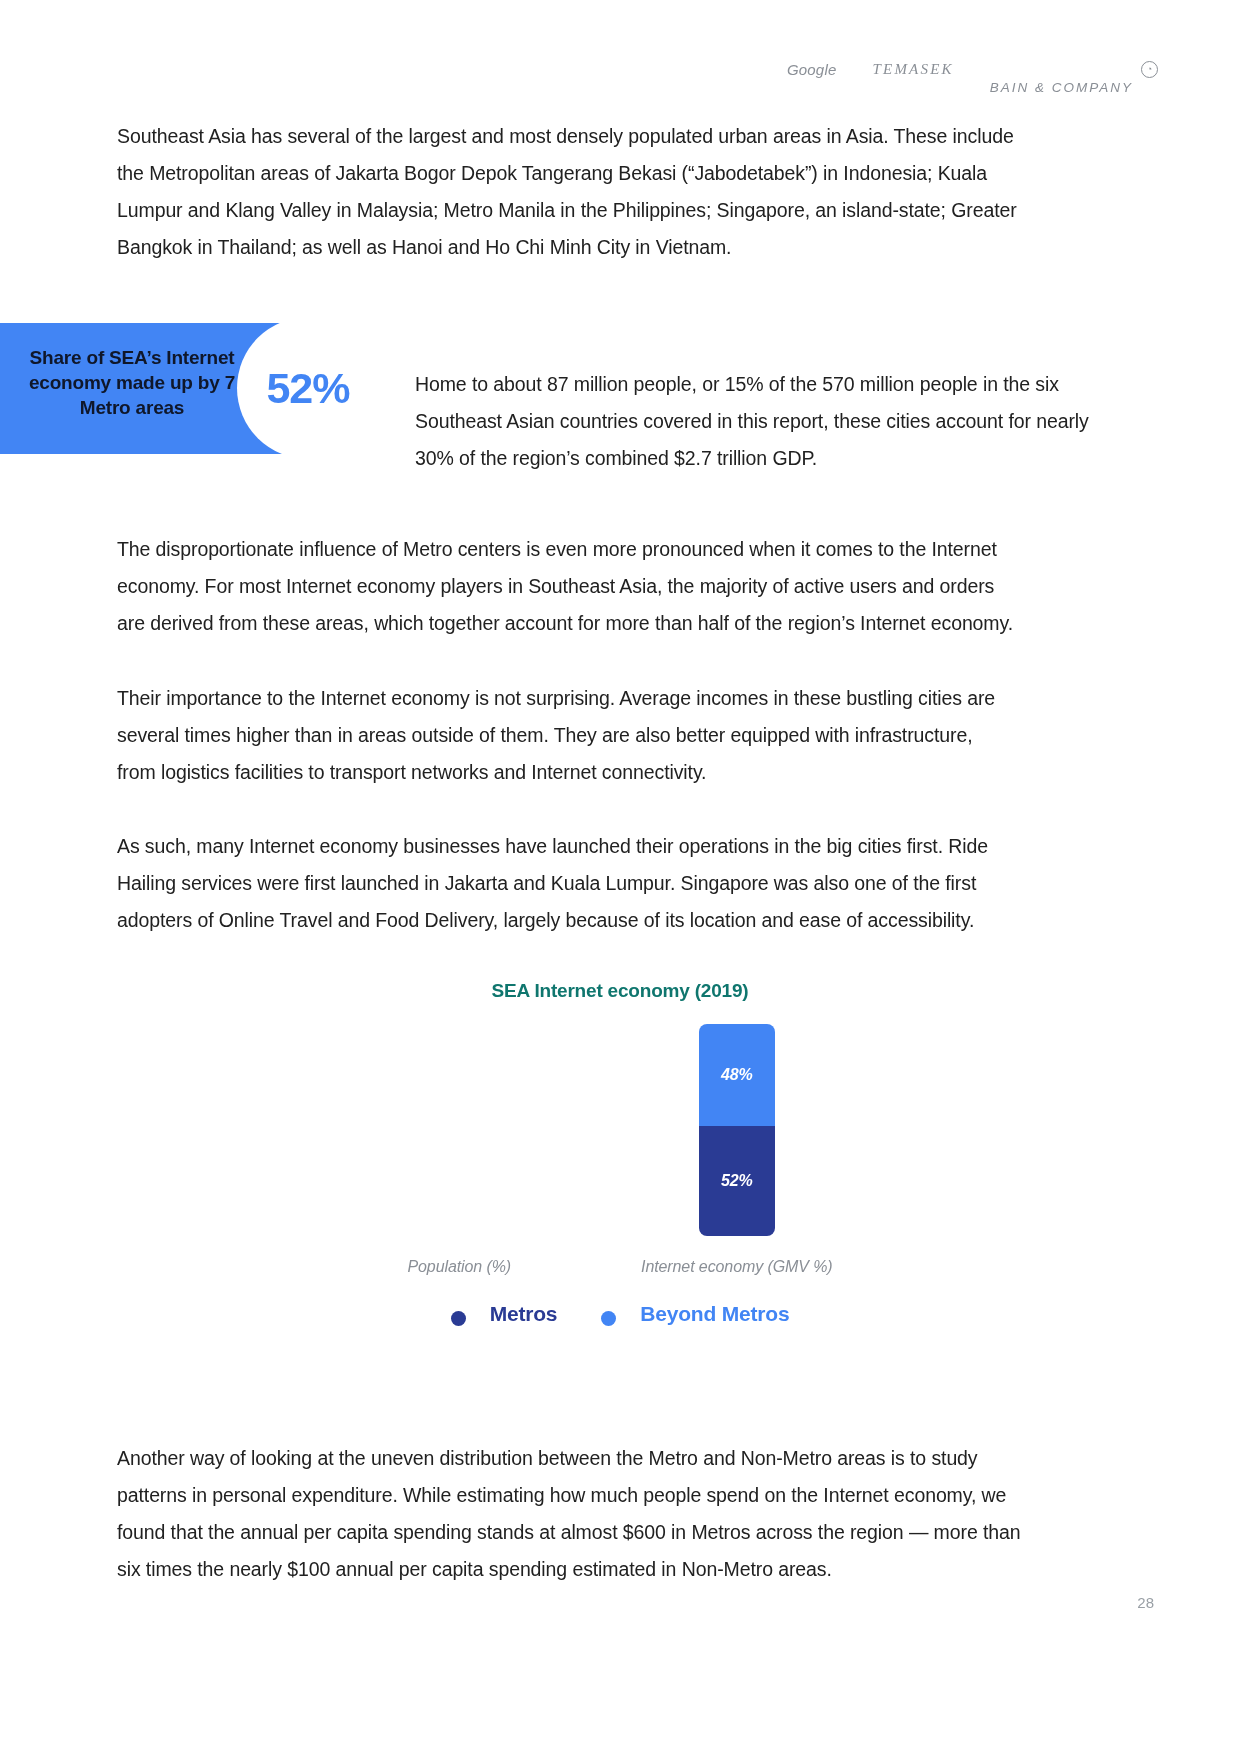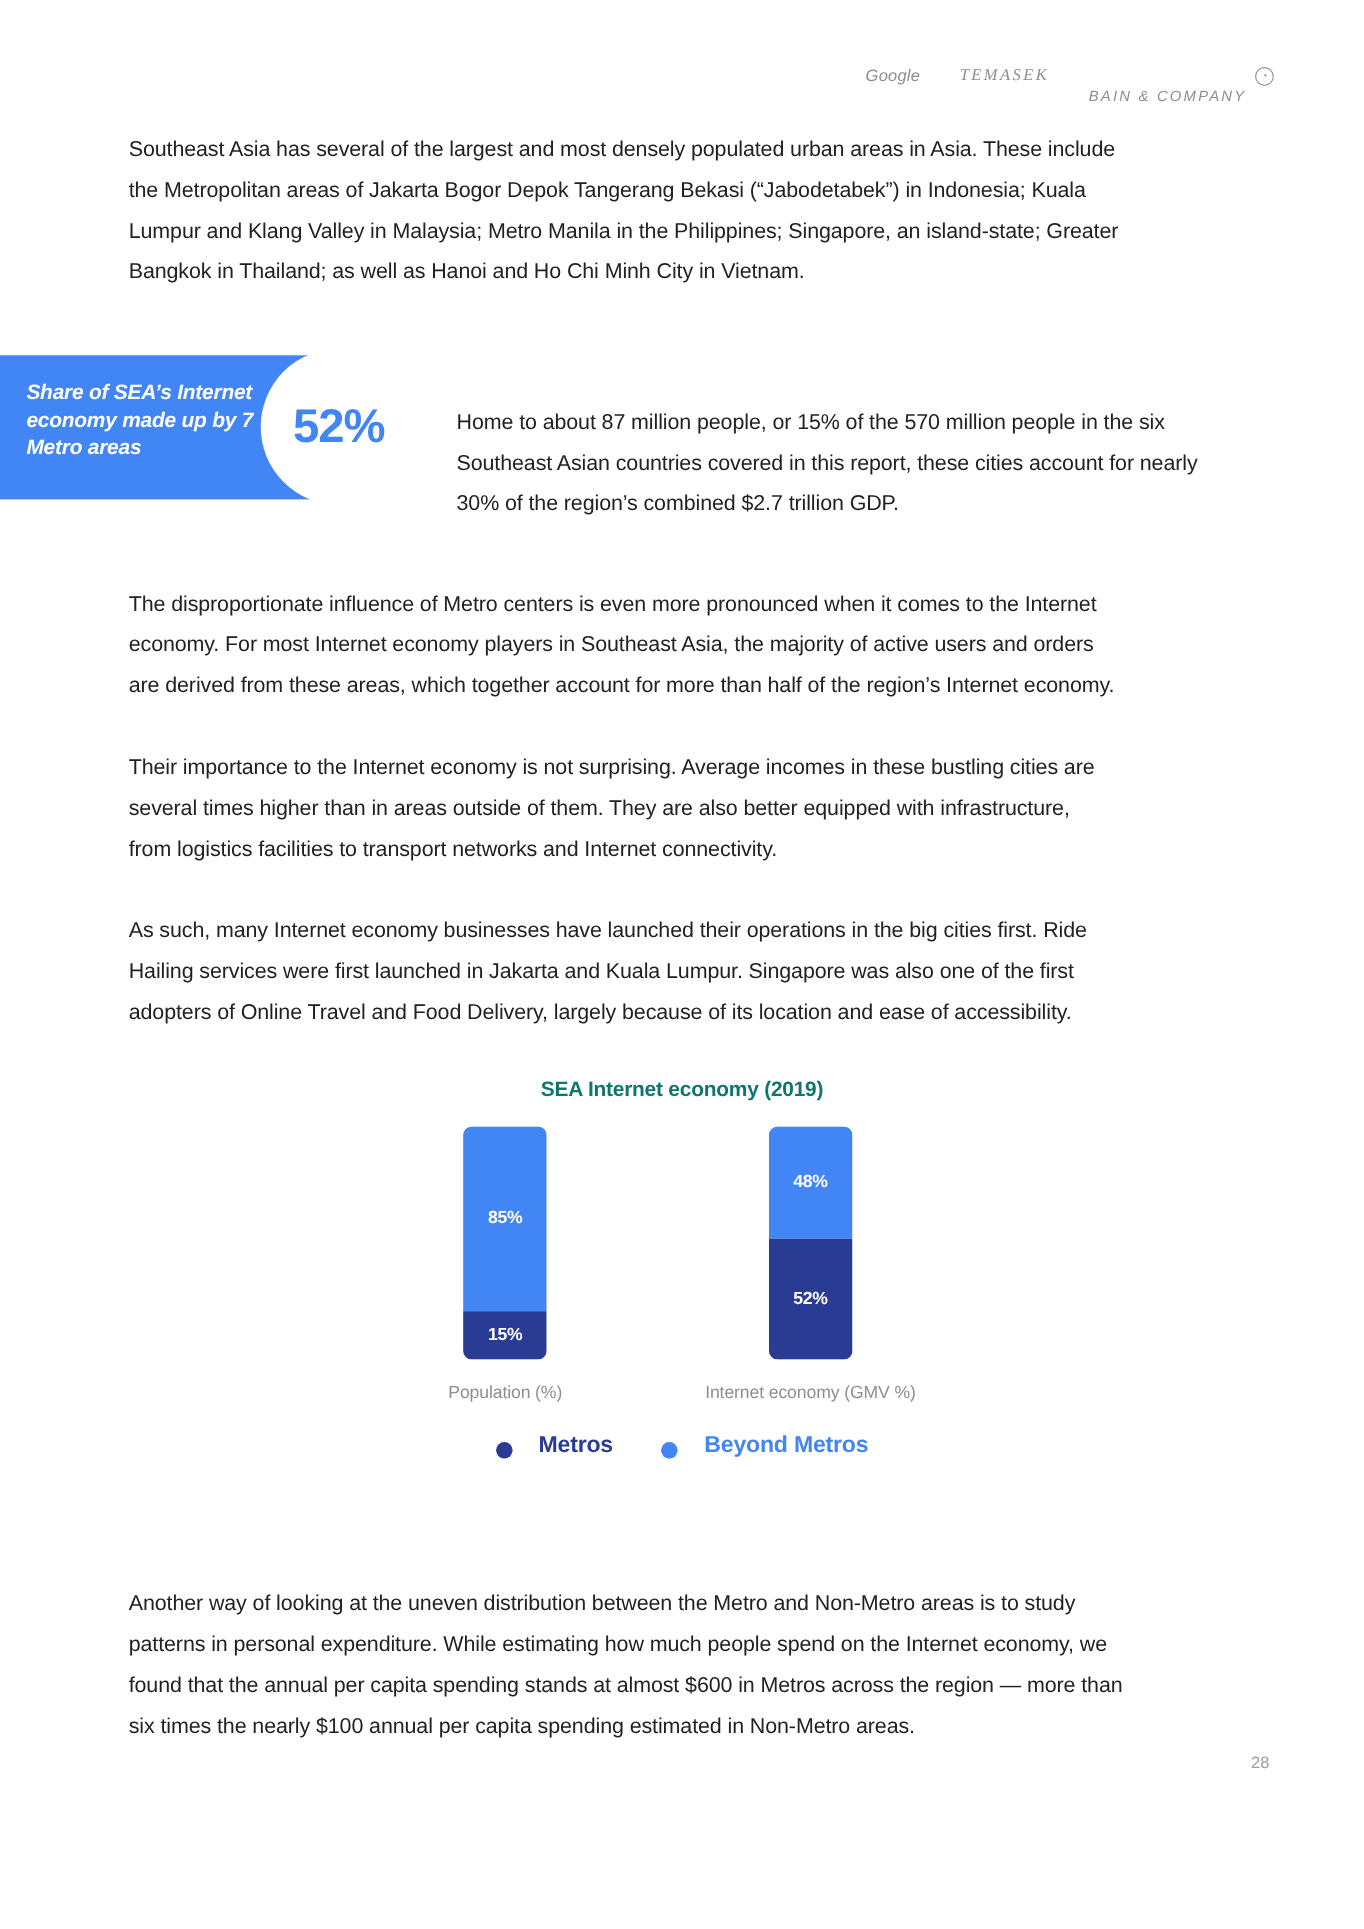--- a/index.html
+++ b/index.html
@@ -91,26 +91,26 @@
     top: 323px;
     width: 310px;
     height: 131px;
     background: #4285f4;
   }
   .callout-label {
     position: absolute;
     left: 24px;
     top: 22px;
     width: 216px;
-    color: #ffffff;
+    text-align: center;
+    color: #0f172a;
     font-size: 19px;
     line-height: 25px;
     font-weight: bold;
     letter-spacing: -0.2px;
-    font-style: italic;
   }
   .callout-circle {
     position: absolute;
     left: 237px;
     top: 317px;
     width: 142px;
     height: 142px;
     border-radius: 50%;
     background: #ffffff;
     display: flex;
@@ -155,20 +155,21 @@
     height: 240px;
     display: flex;
     justify-content: center;
     align-items: flex-end;
     gap: 130px;
   }
   .bar-group {
     display: flex;
     flex-direction: column;
     align-items: center;
+    font-style: italic;
   }
   .bar-stack {
     width: 76px;
     height: 212px;
     border-radius: 8px;
     overflow: hidden;
     display: flex;
     flex-direction: column;
   }
   .seg {
@@ -258,24 +259,20 @@
 </div>
 <div class="callout-para">Home to about 87 million people, or 15% of the 570 million people in the six Southeast Asian countries covered in this report, these cities account for nearly 30% of the region’s combined $2.7 trillion GDP.</div>
 
 <div class="chart">
 
   <div class="chart-title">SEA Internet economy (2019)</div>
 
   <div class="plot-area">
 
     <div class="bar-group">
-      <div class="bar-stack">
-        <div class="seg seg-beyond" style="flex-grow:85">85%</div>
-        <div class="seg seg-metro" style="flex-grow:15">15%</div>
-      </div>
       <div class="bar-caption">Population (%)</div>
     </div>
 
     <div class="bar-group">
       <div class="bar-stack">
         <div class="seg seg-beyond" style="flex-grow:48">48%</div>
         <div class="seg seg-metro" style="flex-grow:52">52%</div>
       </div>
       <div class="bar-caption">Internet economy (GMV %)</div>
     </div>

